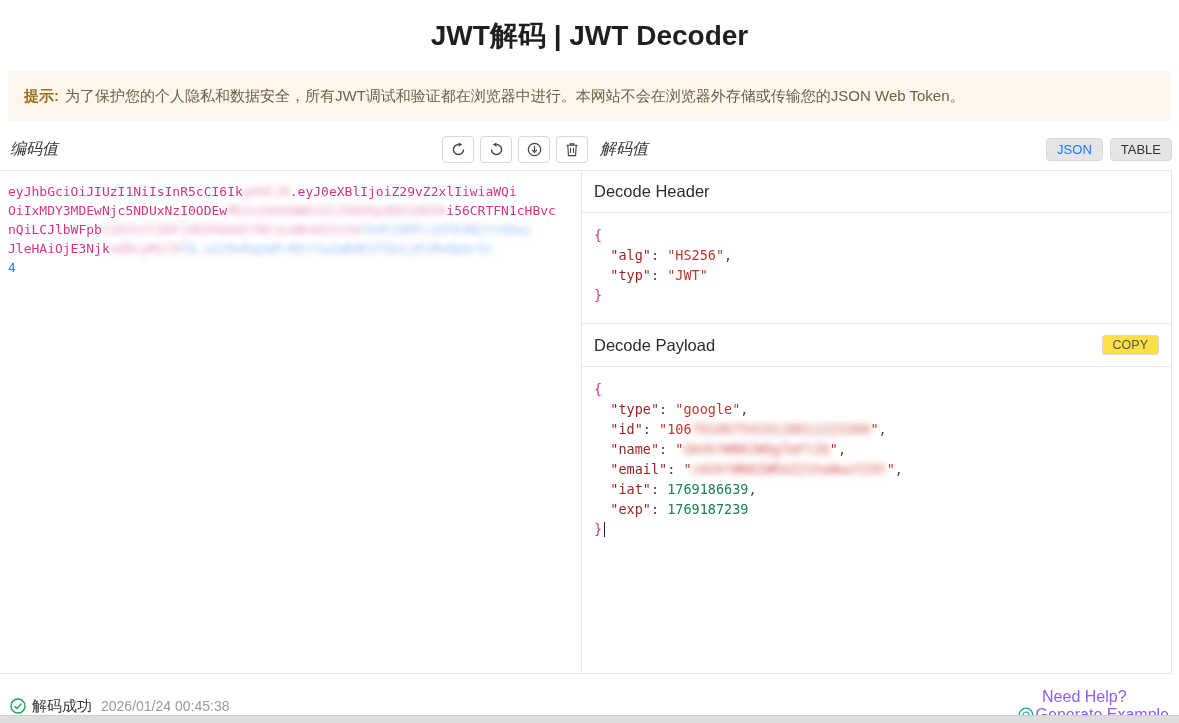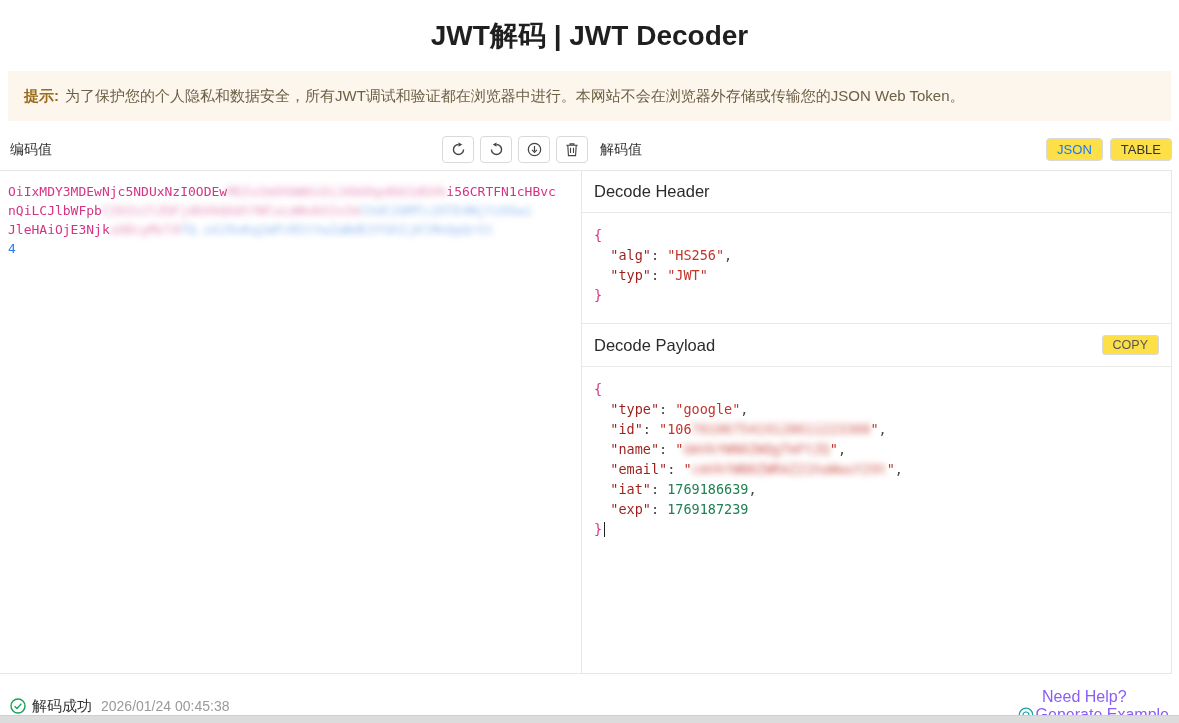--- a/index.html
+++ b/index.html
@@ -26,32 +26,32 @@
     font-size:15px;
     color:#6d6046;
     line-height:20px;
   }
   .notice b { color:#9a6b1a; margin-right:6px; font-weight:700; }
 
   
   .head-row { display:flex; align-items:center; margin-top:15px; padding:0 7px 7px 10px; }
   .enc-head { width:578px; display:flex; align-items:center; justify-content:space-between; }
   .dec-head { flex:1; display:flex; align-items:center; justify-content:space-between; padding-left:12px; }
-  .panel-label { font-size:14px; color:#333; }
+  .panel-label { font-size:16px; color:#333;font-style:italic; }
   .btn-group { display:flex; align-items:center; }
   .icon-btn {
     width:32px; height:27px;
     border:1px solid #d9d9d9; border-radius:4px;
     background:#fff; color:#444;
     display:inline-flex; align-items:center; justify-content:center;
     margin-left:6px; cursor:pointer;
   }
   .tab-btn {
     border:1px solid #d9d9d9; border-radius:4px;
-    background:#fde047; padding:3px 10px;
+    background:#e5e5e5; padding:3px 10px;
     font-size:13px; color:#333; margin-left:7px; cursor:pointer;
   }
   .tab-btn.active { color:#1677ff; }
 
   
   .panels {
     display:flex;
     margin-right:7px;
     border-top:1px solid #e7e7e7;
     border-bottom:1px solid #e7e7e7;
@@ -172,20 +172,21 @@
     <span class="btn-group">
       <button class="tab-btn active">JSON</button>
       <button class="tab-btn">TABLE</button>
     </span>
   </div>
 </div>
 
 <div class="panels">
   <div class="encoder">
     <div>
+        <div class="tok-line"><span class="tk-pink">eyJhbGciOiJIUzI1NiIsInR5cCI6Ik</span><span class="tk-pink-blur">pXVCJ9</span><span class="tk-pink">.eyJ0eXBlIjoiZ29vZ2xlIiwiaWQi</span></div>
         <div class="tok-line"><span class="tk-pink">OiIxMDY3MDEwNjc5NDUxNzI0ODEw</span><span class="tk-pink-blur">MSIsIm5hbWUiOiJXbGhpdGU1dGVk</span><span class="tk-pink">i56CRTFN1cHBvc</span></div>
         <div class="tok-line"><span class="tk-pink">nQiLCJlbWFpb</span><span class="tk-pink-blur">CI6InJlZGFjdGVkQGdtYWlsLmNvbSIsIm</span><span class="tk-blue-blur">lhdCI6MTc2OTE4NjYzOSwi</span></div>
         <div class="tok-line"><span class="tk-pink">JleHAiOjE3Njk</span><span class="tk-pink-blur">xODcyMzl9</span><span class="tk-blue-blur">fQ.sXJ9vKq2mPcR5tYwZaBdE3fGhIjKlMnOpQrSt</span></div>
         <div class="tok-line"><span class="tk-blue">4</span></div>
       </div>
   </div>
   <div class="decoder">
     <div class="section-head">
       <span>Decode Header</span>
     </div>

